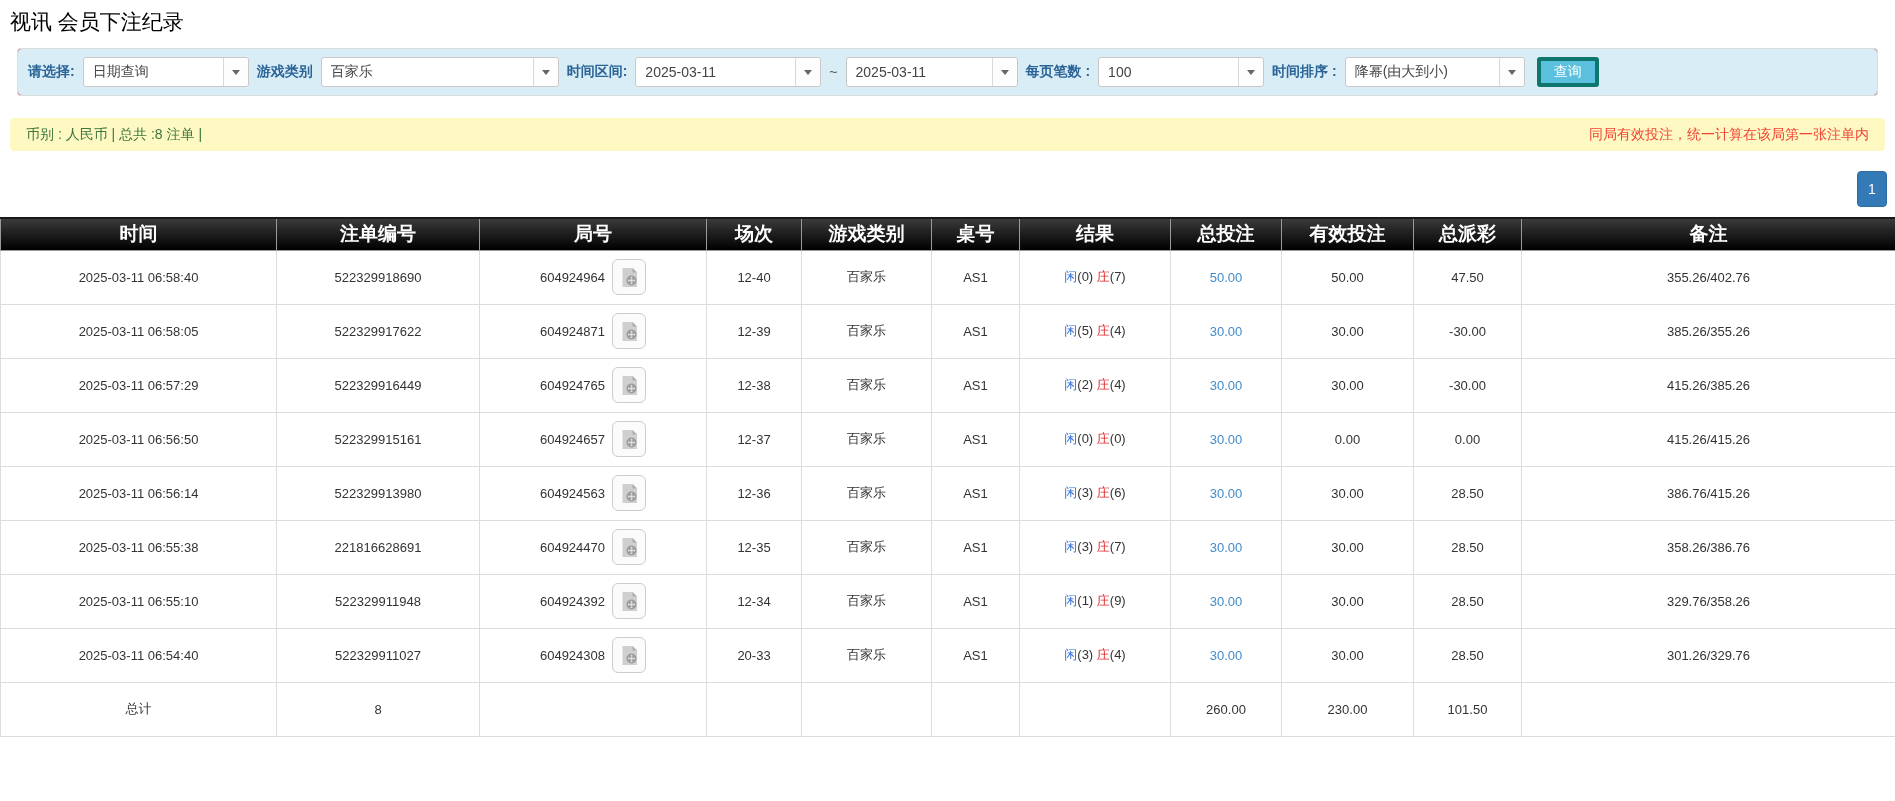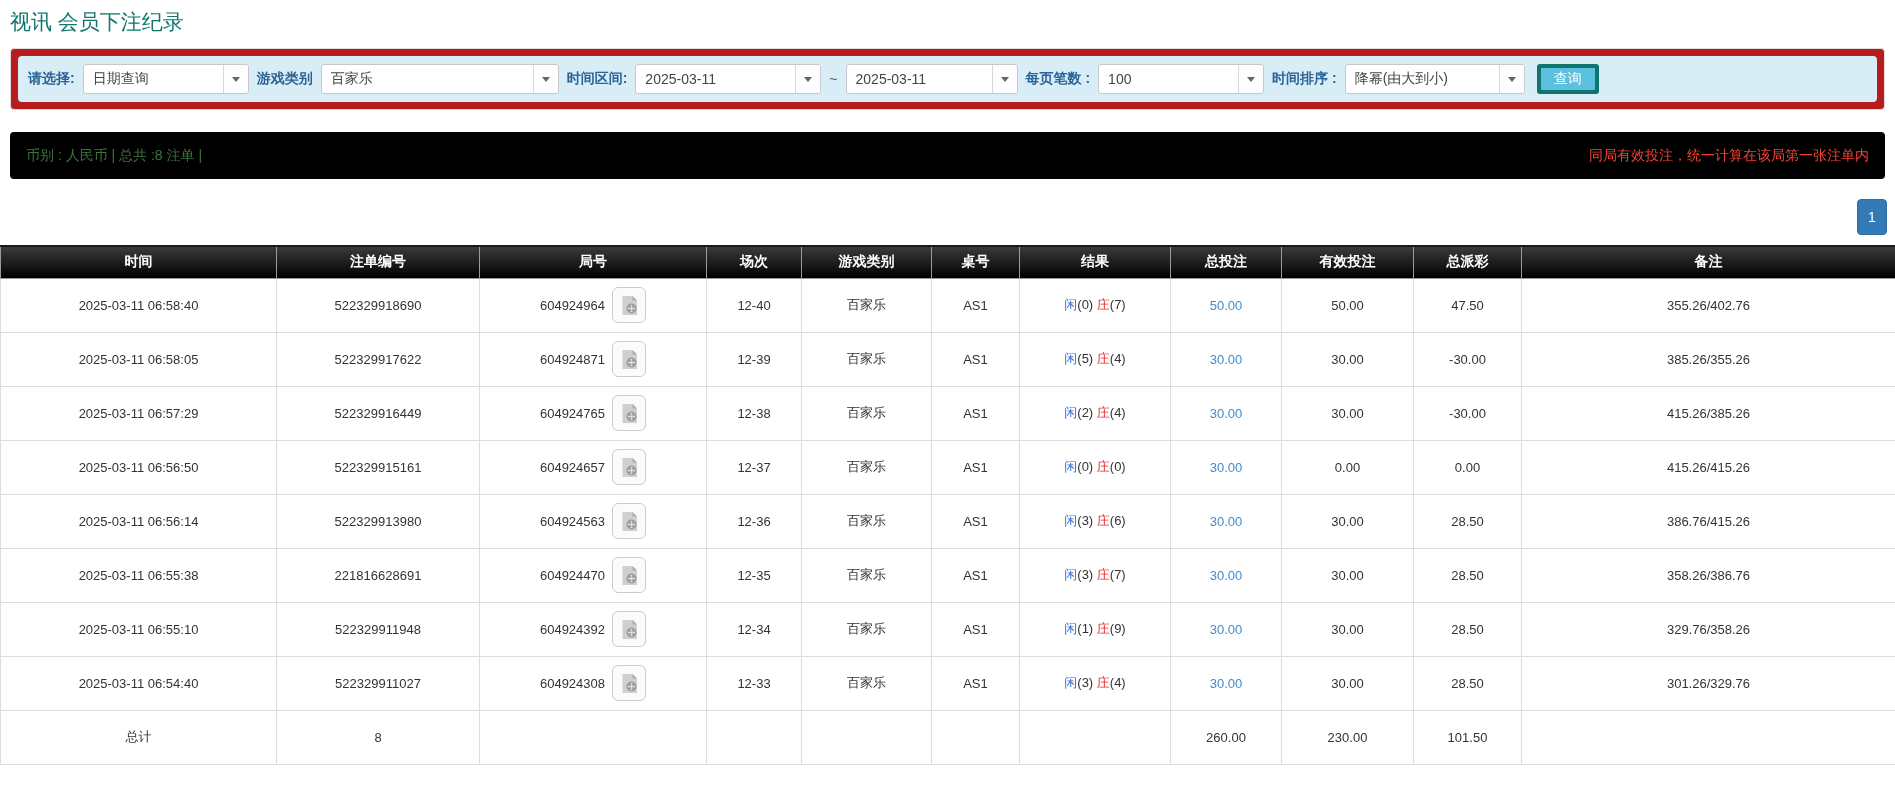--- a/index.html
+++ b/index.html
@@ -2,49 +2,49 @@
 <html><head>
 <meta charset="utf-8">
 <style>
   * { box-sizing: border-box; }
   html,body { margin:0; padding:0; }
   body {
     width:1895px; height:801px; overflow:hidden;
     background:#fff; color:#333;
     font-family:"Liberation Sans","DejaVu Sans",sans-serif;
   }
-  .page-title { font-size:21px; font-weight:400; color:#0f766e; margin:8px 0 12px 10px; }
+  .page-title { font-size:21px; font-weight:400; color:#000000; margin:8px 0 12px 10px; }
 
   
-  .filter-outer { margin:0 10px; border:1px solid #ddd; border-radius:4px; background:#b91c1c; padding:7px; }
+  .filter-outer { margin:0 17px; border:1px solid #ddd; border-radius:4px; background:#b91c1c; }
   .filter-bar { background:#d9edf7; border-radius:4px; padding:8px 10px; display:flex; align-items:center; gap:8px; }
   .flabel { color:#2a6496; font-weight:bold; font-size:14px; white-space:nowrap; }
   .select { display:flex; align-items:stretch; background:#fff; border:1px solid #c8c8c8; border-radius:3px; height:30px; cursor:pointer; }
   .sel-text { padding:0 9px; font-size:14px; color:#444; flex:1; display:flex; align-items:center; white-space:nowrap; overflow:hidden; }
   .sel-arrow { width:25px; border-left:1px solid #d8d8d8; display:flex; align-items:center; justify-content:center; background:#fdfdfd; border-radius:0 3px 3px 0; }
   .tri { width:0; height:0; border-left:4px solid transparent; border-right:4px solid transparent; border-top:5px solid #666; }
   .w-select1 { width:166px; } .w-select2 { width:238px; } .w-date { width:186px; } .w-date2 { width:172px; }
   .w-size { width:166px; } .w-sort { width:180px; }
   .tilde { color:#555; font-size:14px; }
   .btn-search { background:#5bc0de; border:4px solid #0f766e; color:#fff; font-size:14px; height:30px; padding:0 13px; border-radius:3px; cursor:pointer; margin-left:4px; }
 
   
-  .notice-bar { margin:22px 10px 0; background:#000000; border-radius:4px; height:47px; display:flex; align-items:center; justify-content:space-between; padding:12px 16px; }
+  .notice-bar { margin:22px 10px 0; background:#fef9c3; border-radius:4px; height:33px; display:flex; align-items:center; justify-content:space-between; padding:12px 16px; }
   .notice-left { color:#3c763d; font-size:14px; }
   .notice-right { color:#f34235; font-size:14px; }
 
   
   .pag-row { display:flex; justify-content:flex-end; margin:20px 8px 10px 0; }
   .pag-btn { background:#337ab7; border:1px solid #2e6da4; color:#fff; min-width:30px; height:36px; padding:0 9px; border-radius:4px; font-size:14px; cursor:pointer; }
 
   
   table.bets { width:1895px; border-collapse:collapse; table-layout:fixed; }
   table.bets thead th {
     background:linear-gradient(#3a3a3a,#000);
-    color:#fff; font-size:14px; font-weight:bold; height:32px;
+    color:#fff; font-size:19px; font-weight:bold; height:32px;
     border:1px solid #9a9a9a; border-top:2px solid #1a1a1a; padding:0 10px;
   }
   table.bets tbody td {
     background:#fff; border:1px solid #ddd; height:54px;
     text-align:center; font-size:13px; color:#333; padding:0 3px;
   }
   .round-wrap { display:flex; align-items:center; justify-content:center; gap:7px; }
   .video-btn { width:34px; height:36px; border:1px solid #ccc; border-radius:6px; background:#fbfbfb; display:inline-flex; align-items:center; justify-content:center; cursor:pointer; padding:0; }
   .res-p { color:#2e6fd8; }
   .res-b { color:#e02b2b; }
@@ -373,21 +373,21 @@
             <circle cx="11.5" cy="13.5" r="5" fill="#9b9b9b"></circle>
             <circle cx="11.5" cy="13.5" r="1.3" fill="#efefef"></circle>
             <circle cx="11.5" cy="10.8" r="1" fill="#e3e3e3"></circle>
             <circle cx="11.5" cy="16.2" r="1" fill="#e3e3e3"></circle>
             <circle cx="8.8" cy="13.5" r="1" fill="#e3e3e3"></circle>
             <circle cx="14.2" cy="13.5" r="1" fill="#e3e3e3"></circle>
           </svg>
         </button>
       </div>
     </td>
-    <td>12-33</td>
+    <td>20-33</td>
     <td>百家乐</td>
     <td>AS1</td>
     <td><span class="res-p">闲</span><span>(3)</span> <span class="res-b">庄</span><span>(4)</span></td>
     <td><a class="blue-link">30.00</a></td>
     <td>30.00</td>
     <td>28.50</td>
     <td>301.26/329.76</td>
   </tr>
 </tbody>
   <tbody>

